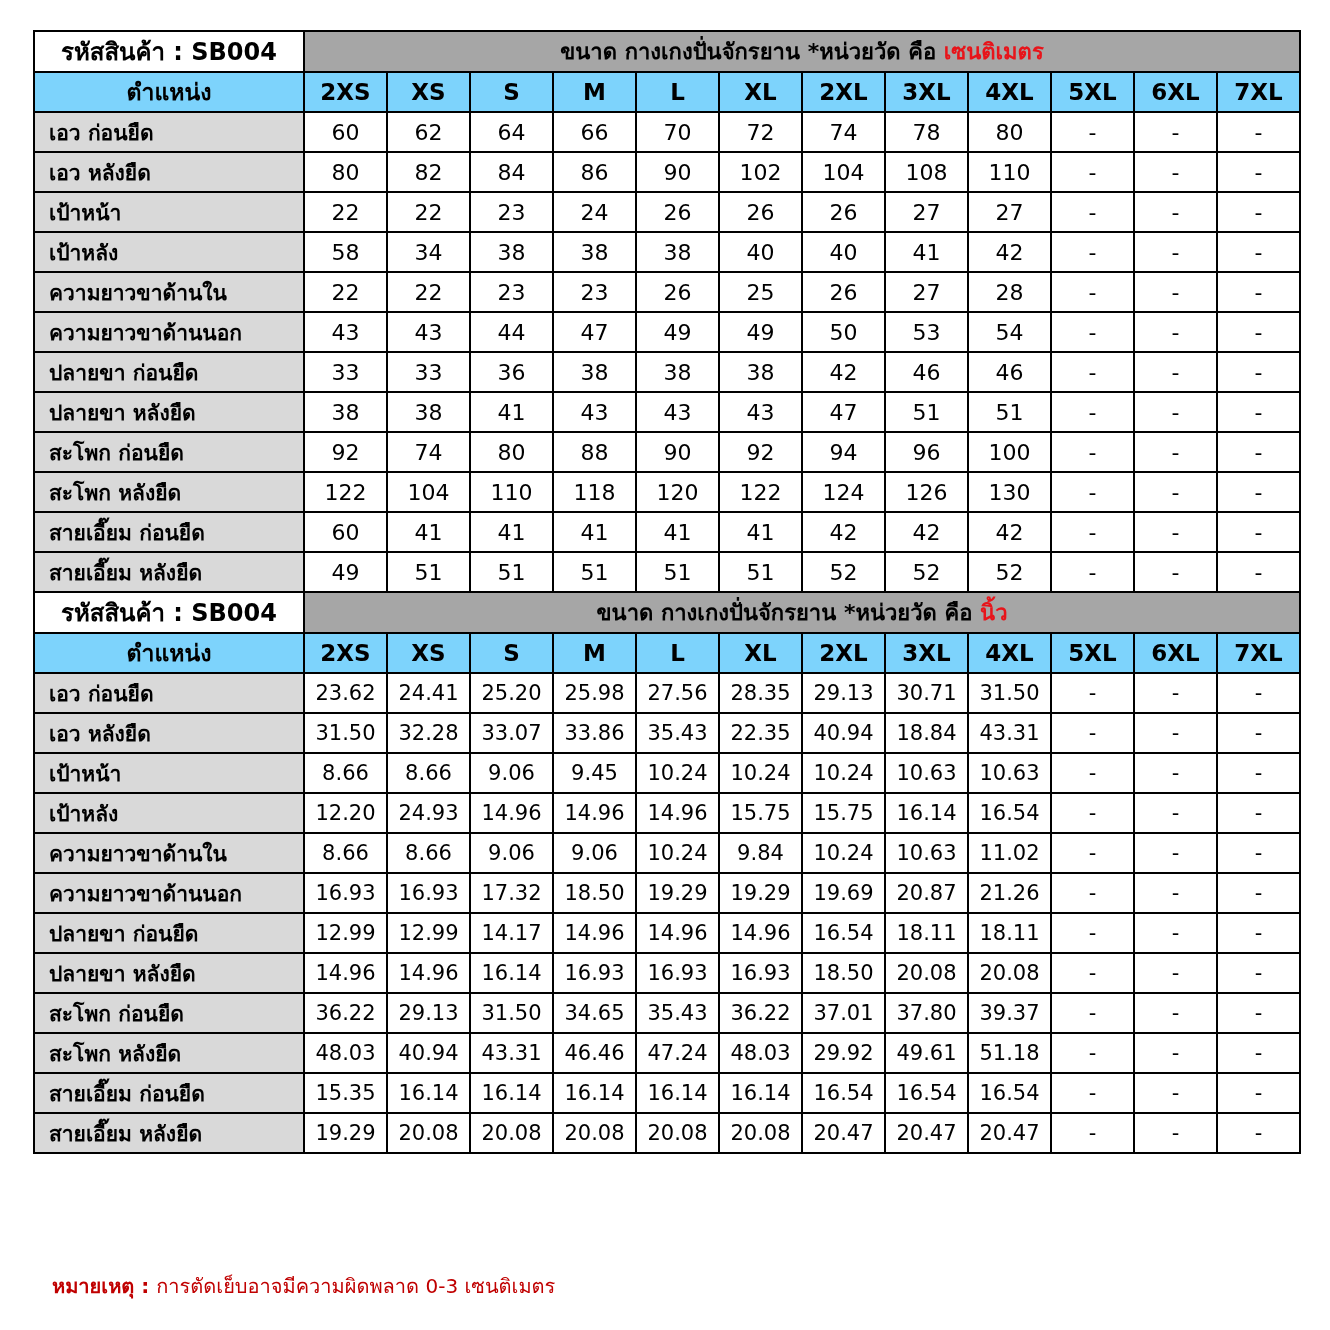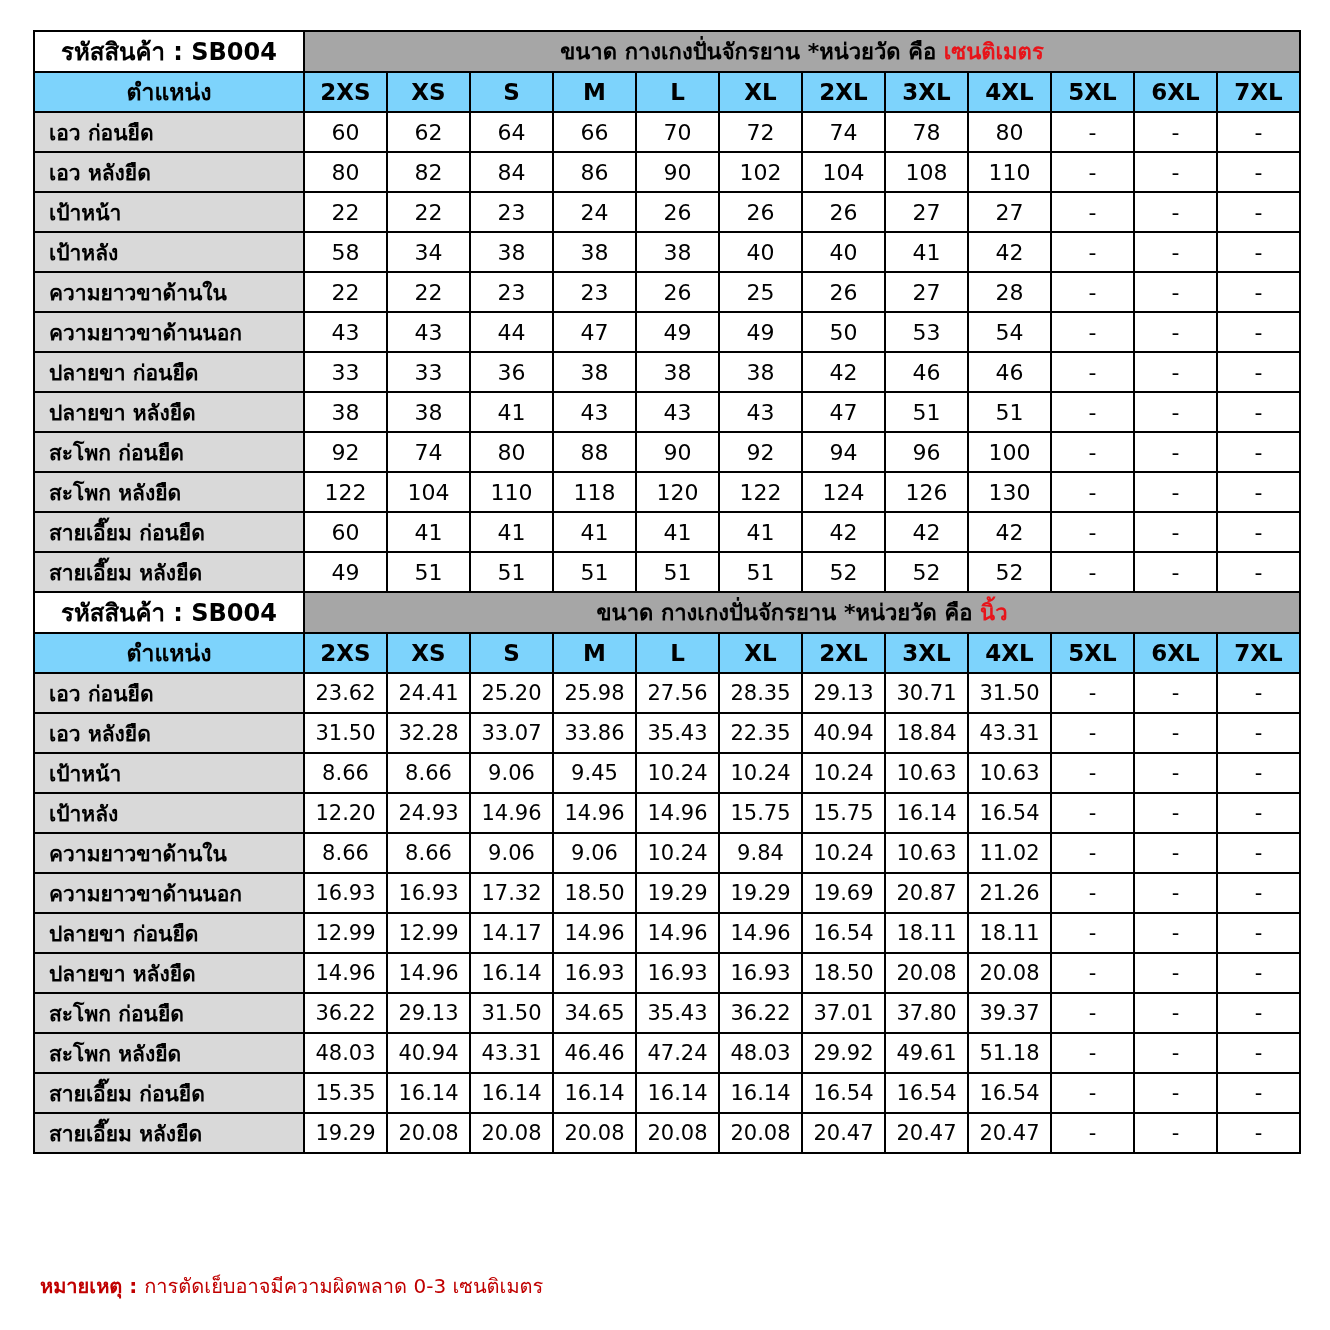--- a/index.html
+++ b/index.html
@@ -10,21 +10,21 @@
     col.c-label { width: 270px; }
     col.c-size { width: 83px; }
     td, th { border: 2px solid #000; height: 40px; padding: 0; text-align: center; vertical-align: middle; box-sizing: border-box; color: #000; }
     .code-cell { background: #ffffff; font-weight: bold; font-size: 24px; }
     .title-cell { background: #a6a6a6; font-weight: bold; font-size: 22px; }
     .unit { color: #e8141a; }
     .header-row th { background: #7dd3fc; font-weight: bold; font-size: 23px; }
     .label-cell { background: #d9d9d9; font-weight: bold; text-align: left; padding-left: 14px; font-size: 21px; white-space: nowrap; overflow: hidden; }
     .val-cell { background: #ffffff; font-size: 22px; font-family: "DejaVu Sans", sans-serif; }
     .inch .val-cell { font-size: 21px; }
-    .note { position: absolute; left: 40px; top: 1270px; font-size: 20px; color: #c00000; white-space: nowrap; }
+    .note { position: absolute; left: 52px; top: 1270px; font-size: 20px; color: #c00000; white-space: nowrap; }
     .note-label { font-weight: bold; }
   </style>
 </head>
 <body>
 
 <div class="sheet">
   <table class="size-table">
     <colgroup>
       <col class="c-label">
       <col class="c-size">

